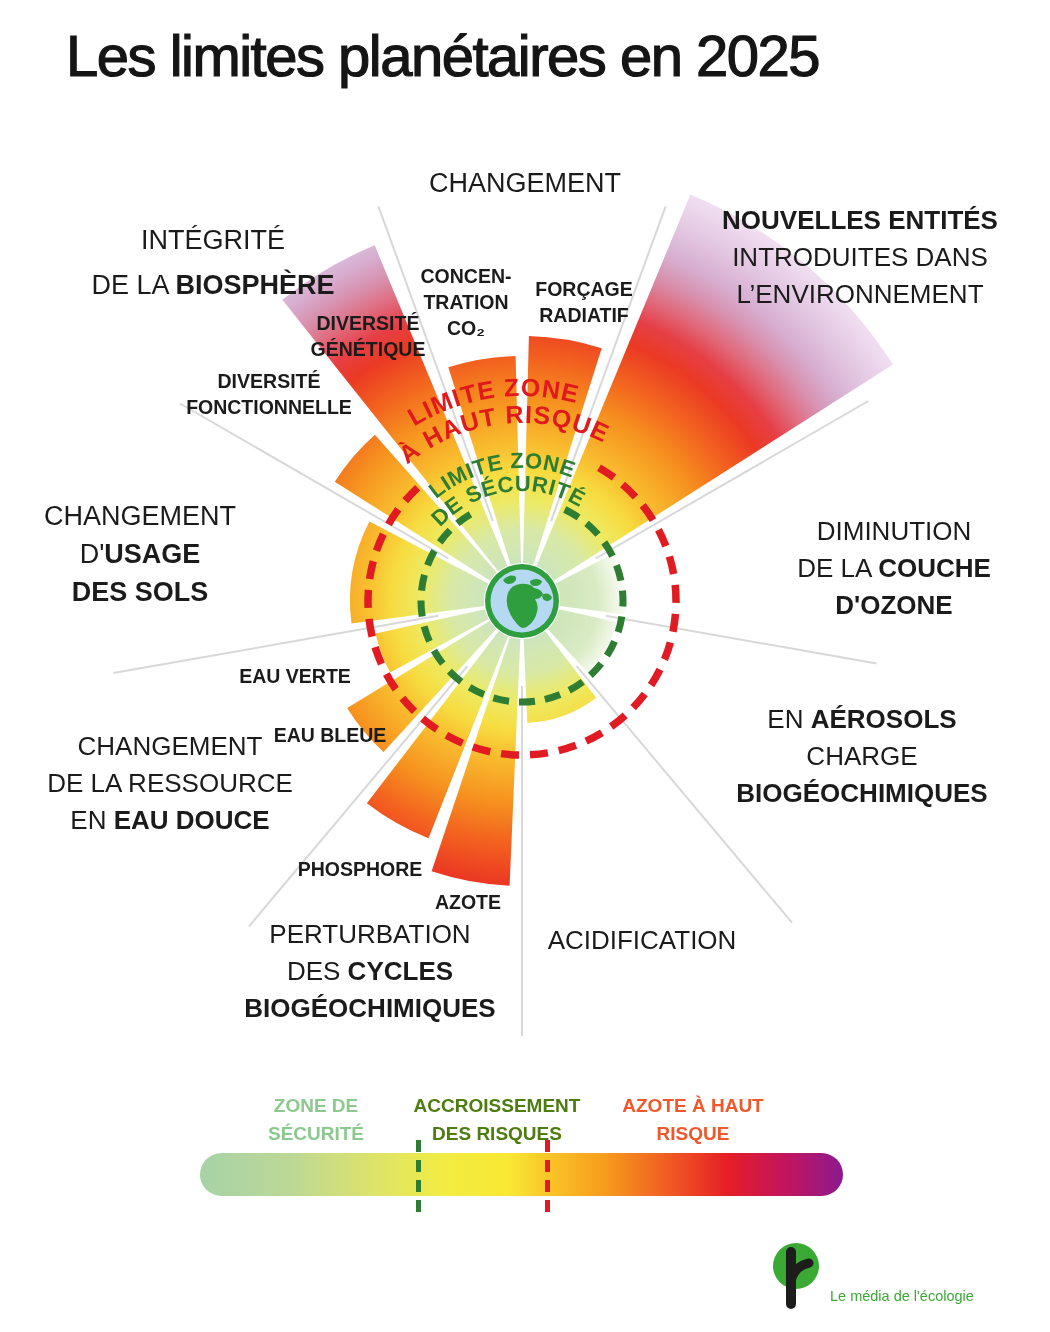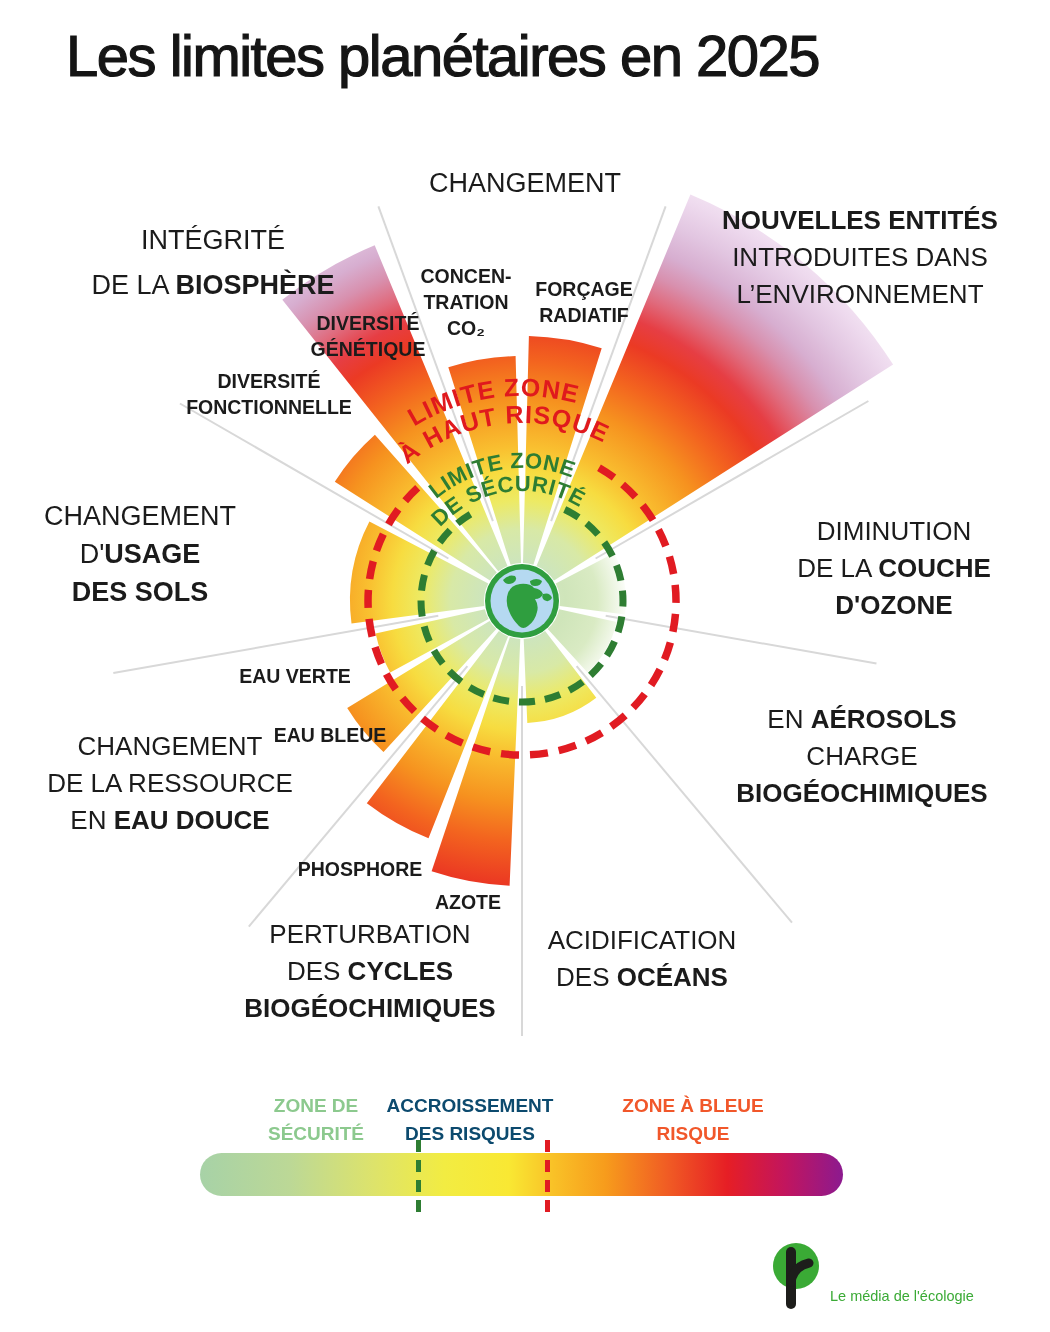--- a/index.html
+++ b/index.html
@@ -158,21 +158,20 @@
     <div><span>DE LA </span><span class="b">COUCHE</span></div>
     <div class="b">D'OZONE</div>
   </div>
   <div class="lbl" style="left:862px;top:701px">
     <div><span>EN </span><span class="b">AÉROSOLS</span></div>
     <div>CHARGE</div>
     <div class="b">BIOGÉOCHIMIQUES</div>
   </div>
   <div class="lbl" style="left:642px;top:922px">
     <div>ACIDIFICATION</div>
-    <div><span>DES </span><span class="b">OCÉANS</span></div>
   </div>
   <div class="lbl" style="left:370px;top:916px">
     <div>PERTURBATION</div>
     <div><span>DES </span><span class="b">CYCLES</span></div>
     <div class="b">BIOGÉOCHIMIQUES</div>
   </div>
   <div class="lbl sub" style="left:468px;top:889px">
     <div>AZOTE</div>
   </div>
   <div class="lbl sub" style="left:360px;top:856px">
@@ -204,26 +203,26 @@
   </div>
   <div class="lbl sub" style="left:269px;top:368px">
     <div>DIVERSITÉ</div>
     <div>FONCTIONNELLE</div>
   </div>
 
   <div class="legend-label" style="left:316px;top:1092px;color:#8cc98e">
     <div>ZONE DE</div>
       <div>SÉCURITÉ</div>
   </div>
-  <div class="legend-label" style="left:470px;top:1092px;color:#0c4a6e">
+  <div class="legend-label" style="left:497px;top:1092px;color:#4d7c0f">
     <div>ACCROISSEMENT</div>
       <div>DES RISQUES</div>
   </div>
   <div class="legend-label" style="left:693px;top:1092px;color:#f1572a">
-    <div>ZONE À BLEUE</div>
+    <div>AZOTE À HAUT</div>
       <div>RISQUE</div>
   </div>
   <div class="legend-bar"></div>
   <div class="legend-dash g"></div>
   <div class="legend-dash r"></div>
 
   <div class="logo-tag">Le média de l'écologie</div>
 </div>
 
 </body></html>

